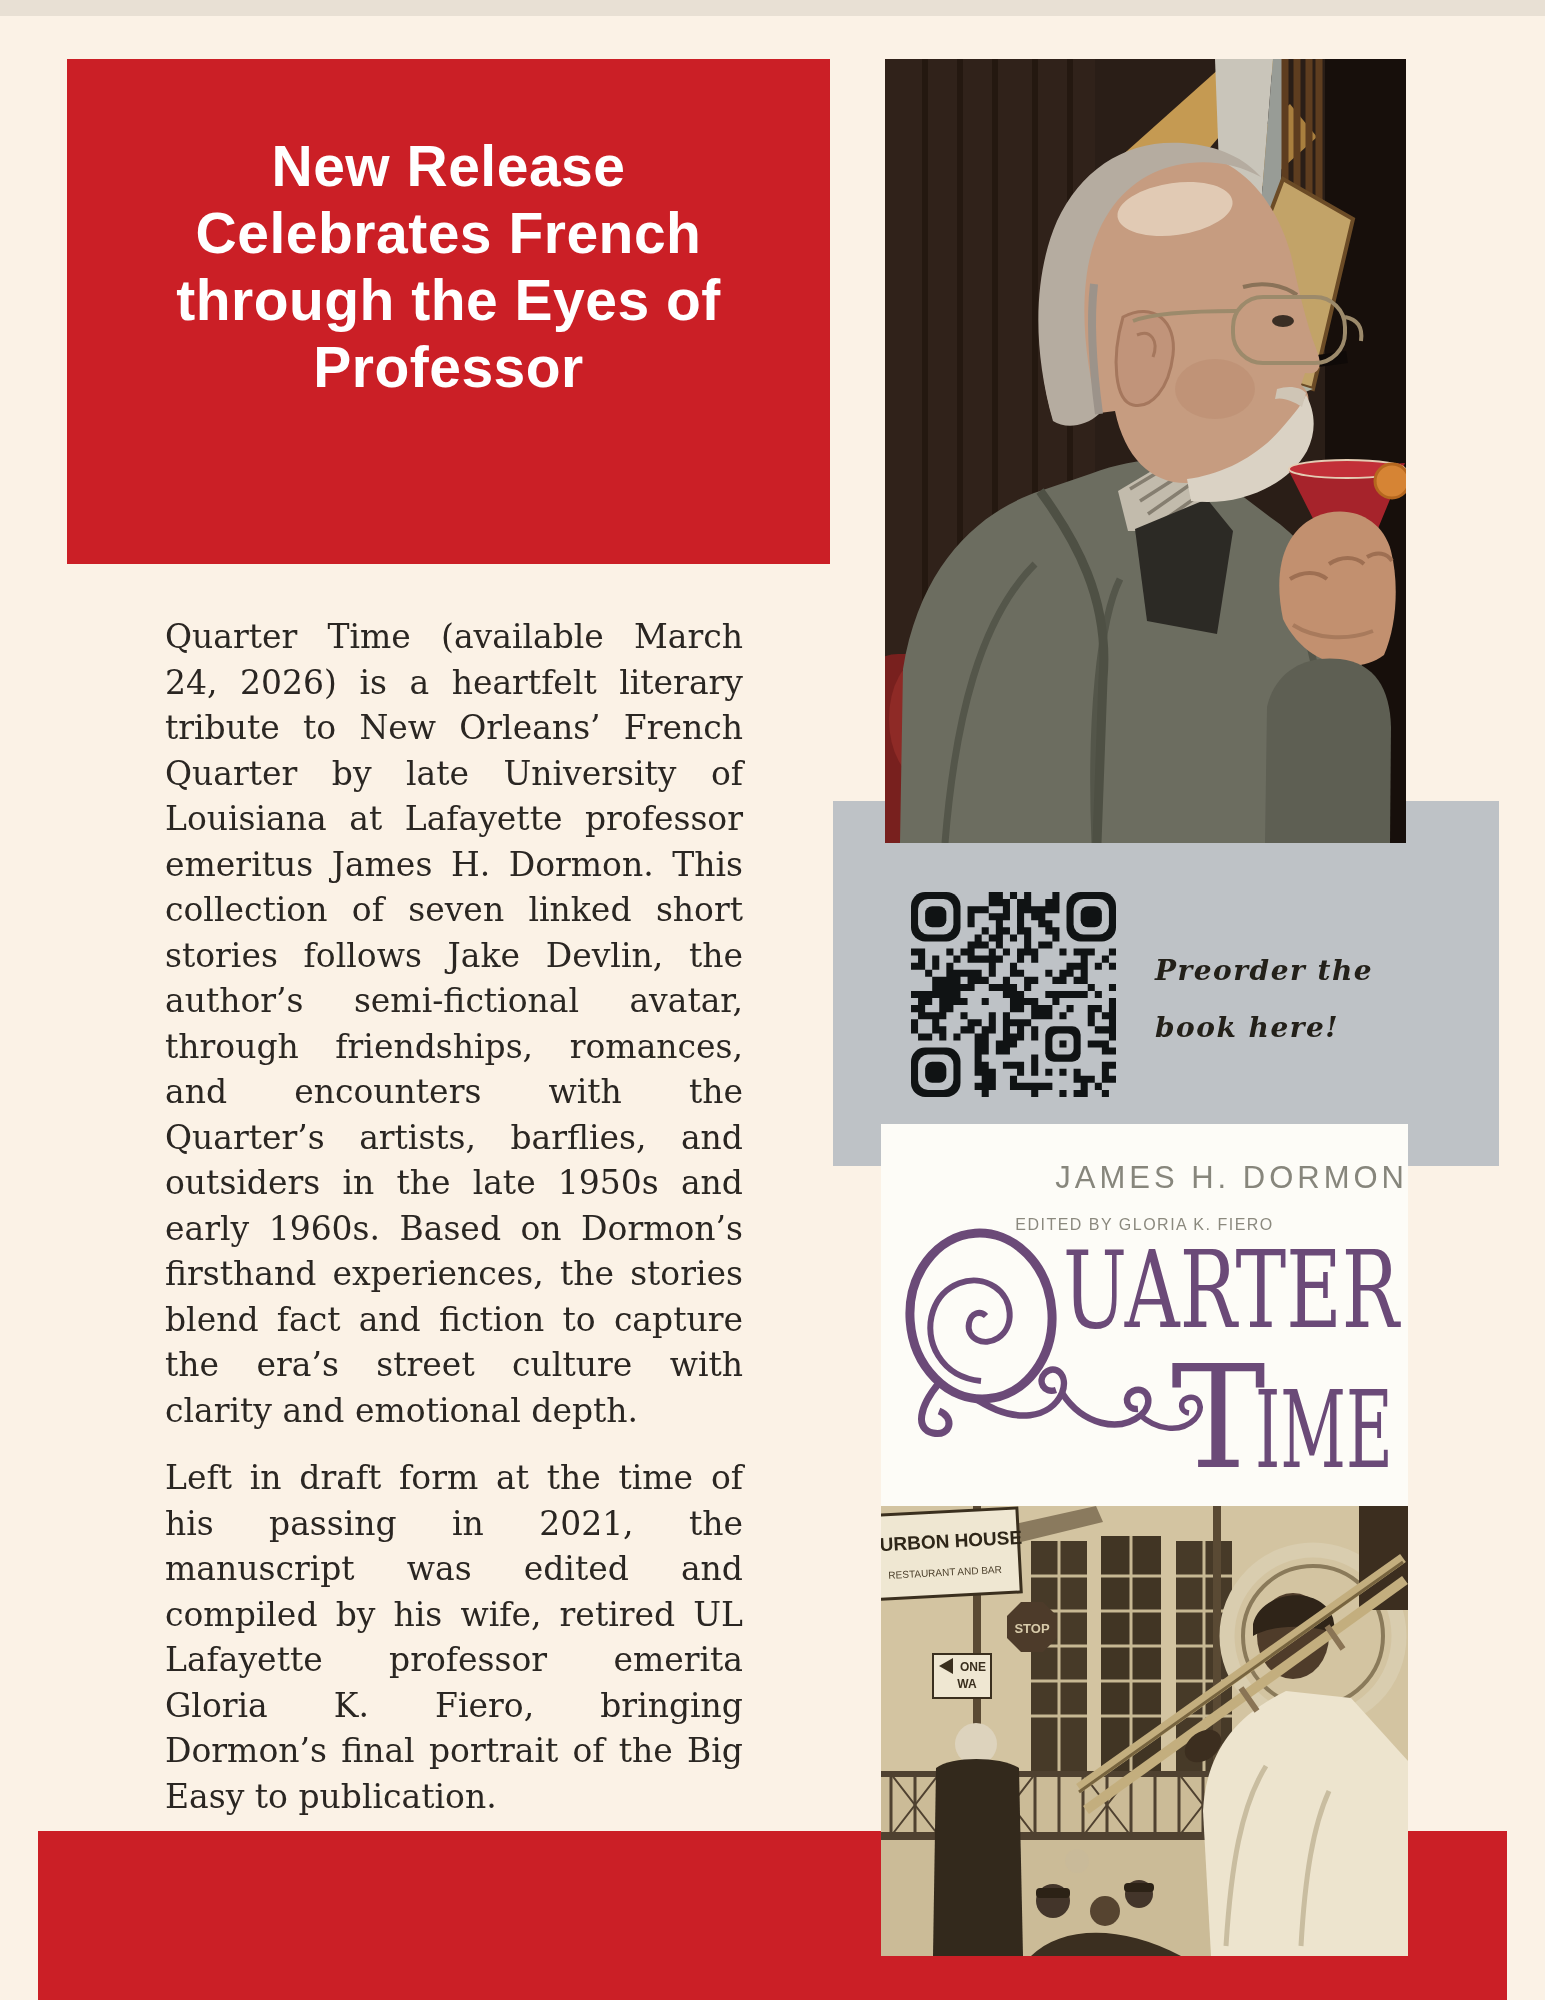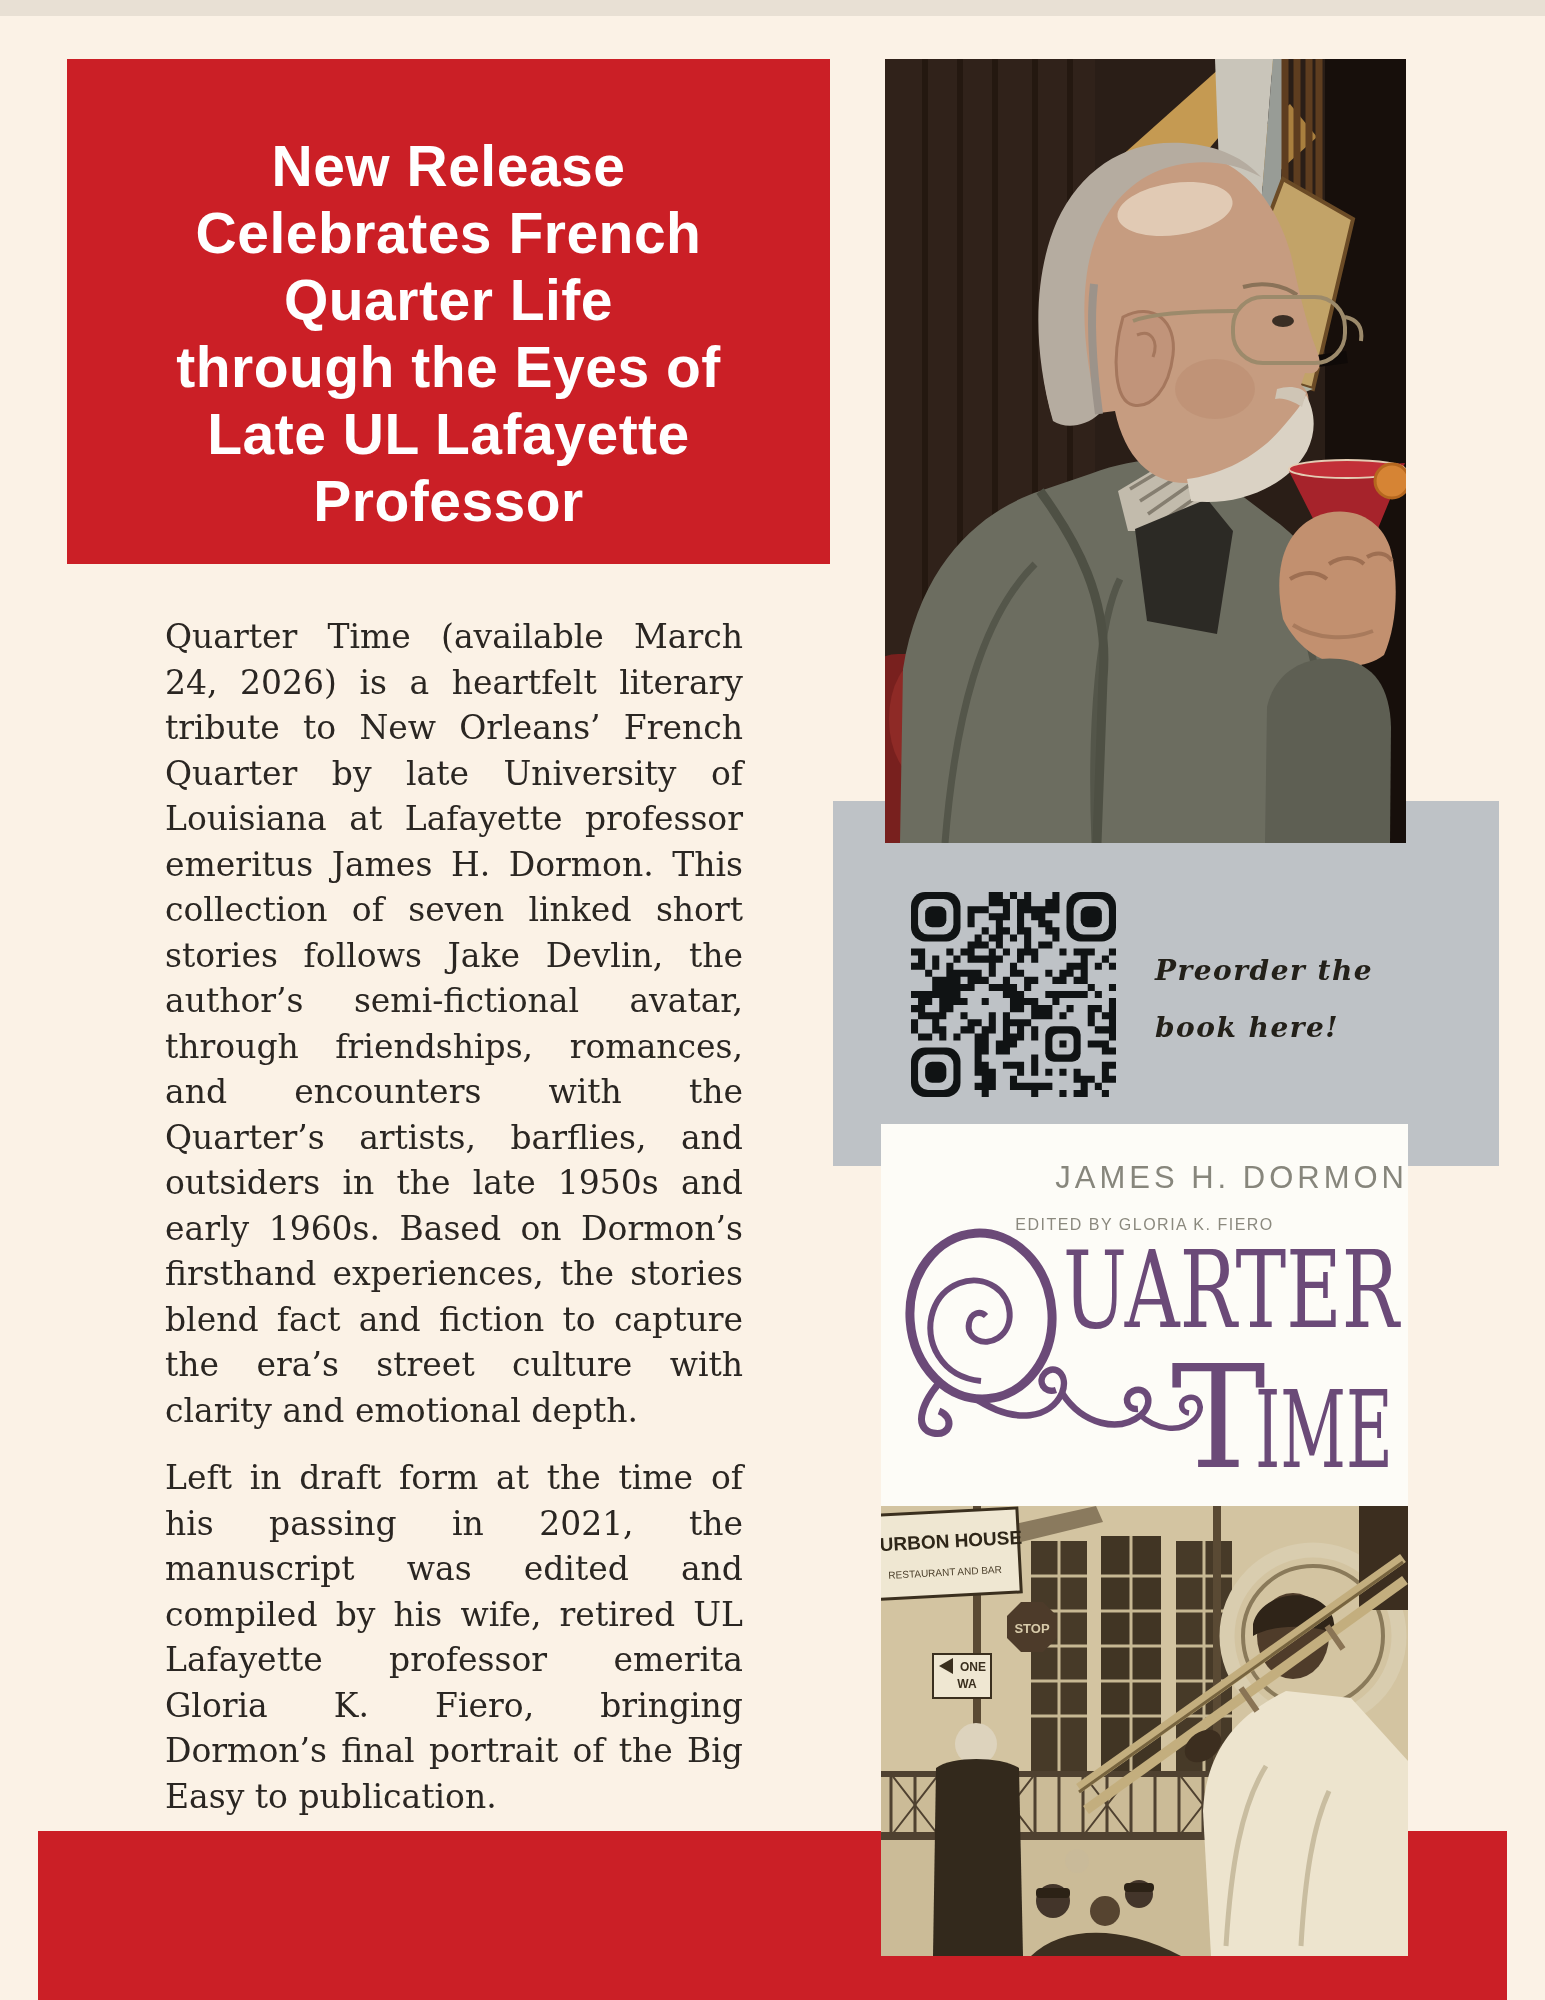--- a/index.html
+++ b/index.html
@@ -35,23 +35,21 @@
   .footer-red{position:absolute;left:38px;top:1815px;width:1469px;height:185px;background:#CB1F26;z-index:1;}
 </style>
 </head>
 <body>
 
 <div class="page">
 
   <div class="red-box">
     <div class="hline">New Release</div>
     <div class="hline">Celebrates French</div>
-    <div class="hline">Quarter Life</div>
     <div class="hline">through the Eyes of</div>
-    <div class="hline">Late UL Lafayette</div>
     <div class="hline">Professor</div>
   </div>
 
   <div class="body-col">
     <p>Quarter Time (available March 24, 2026) is a heartfelt literary tribute to New Orleans’ French Quarter by late University of Louisiana at Lafayette professor emeritus James H. Dormon. This collection of seven linked short stories follows Jake Devlin, the author’s semi-fictional avatar, through friendships, romances, and encounters with the Quarter’s artists, barflies, and outsiders in the late 1950s and early 1960s. Based on Dormon’s firsthand experiences, the stories blend fact and fiction to capture the era’s street culture with clarity and emotional depth.</p>
     <p>Left in draft form at the time of his passing in 2021, the manuscript was edited and compiled by his wife, retired UL Lafayette professor emerita Gloria K. Fiero, bringing Dormon’s final portrait of the Big Easy to publication.</p>
   </div>
 
   <div class="gray-box"></div>
 

